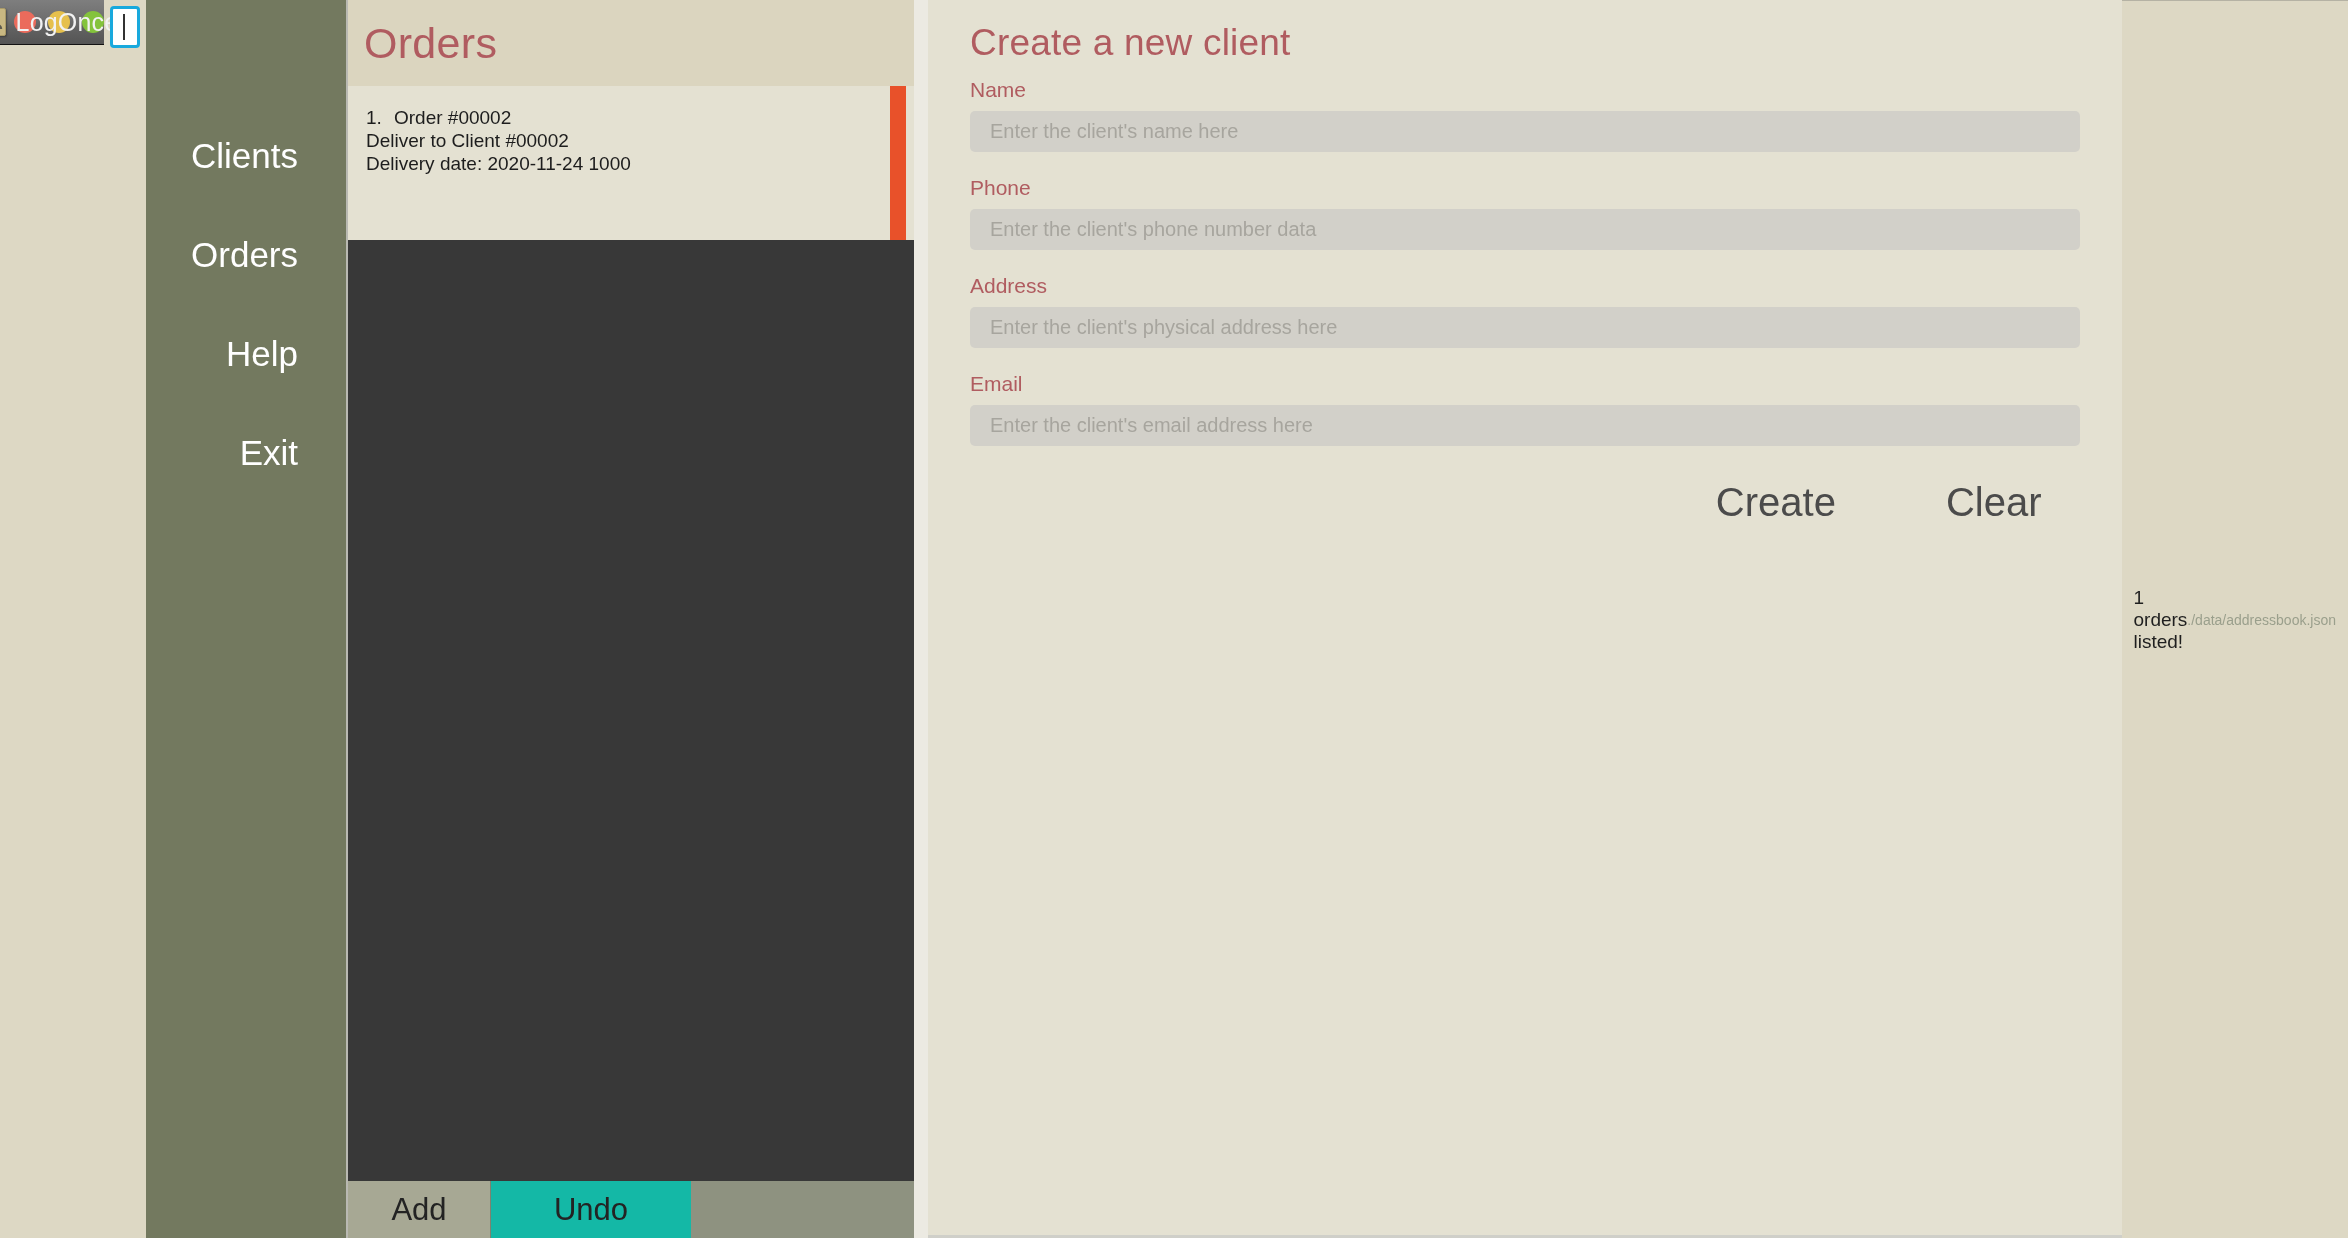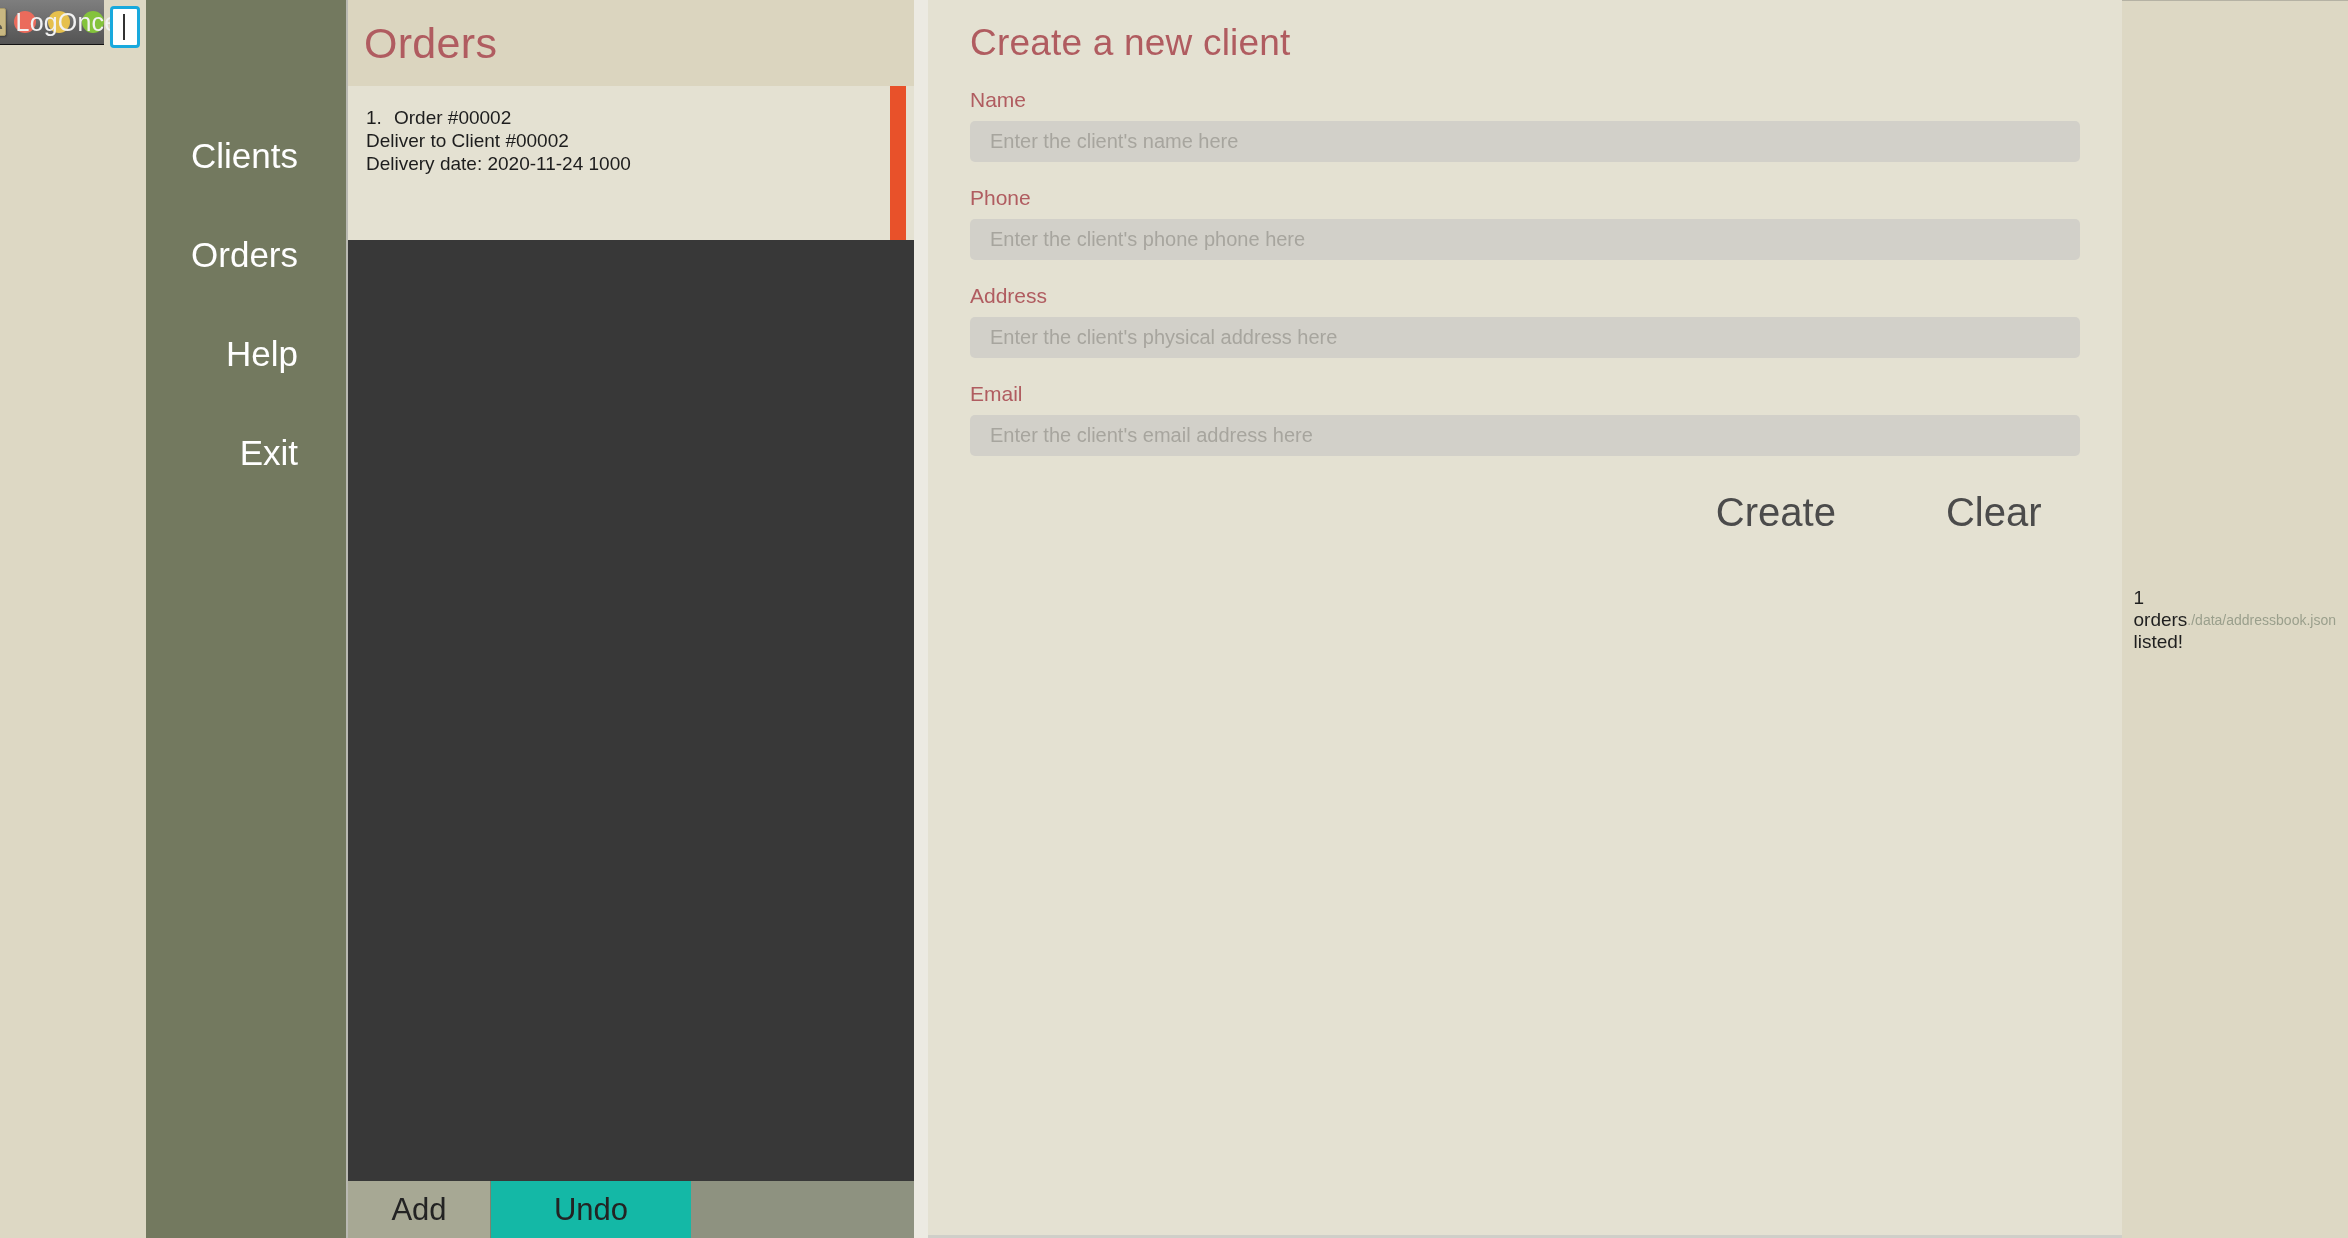--- a/index.html
+++ b/index.html
@@ -229,21 +229,21 @@
     flex: 1 1 auto;
     background: #e4e1d2;
     padding: 22px 42px 0 42px;
     box-sizing: border-box;
     min-width: 0;
     border-bottom: 3px solid #cfcfc9;
   }
   .client-title {
     color: #b05c60;
     font-size: 37px;
-    margin-bottom: 24px;
+    margin-bottom: 14px;
     letter-spacing: 0.2px;
   }
   .field-label {
     color: #b05c60;
     font-size: 21px;
     margin-bottom: 9px;
   }
   .field-input {
     height: 41px;
     background: #d2d0c9;
@@ -368,21 +368,21 @@
       <div>
         <div class="field-label">Name</div>
         <div class="field-input">
           <span class="field-placeholder">Enter the client's name here</span>
         </div>
       </div>
 
       <div>
         <div class="field-label">Phone</div>
         <div class="field-input">
-          <span class="field-placeholder">Enter the client's phone phone here</span>
+          <span class="field-placeholder">Enter the client's phone number data</span>
         </div>
       </div>
 
       <div>
         <div class="field-label">Address</div>
         <div class="field-input">
           <span class="field-placeholder">Enter the client's physical address here</span>
         </div>
       </div>
 

